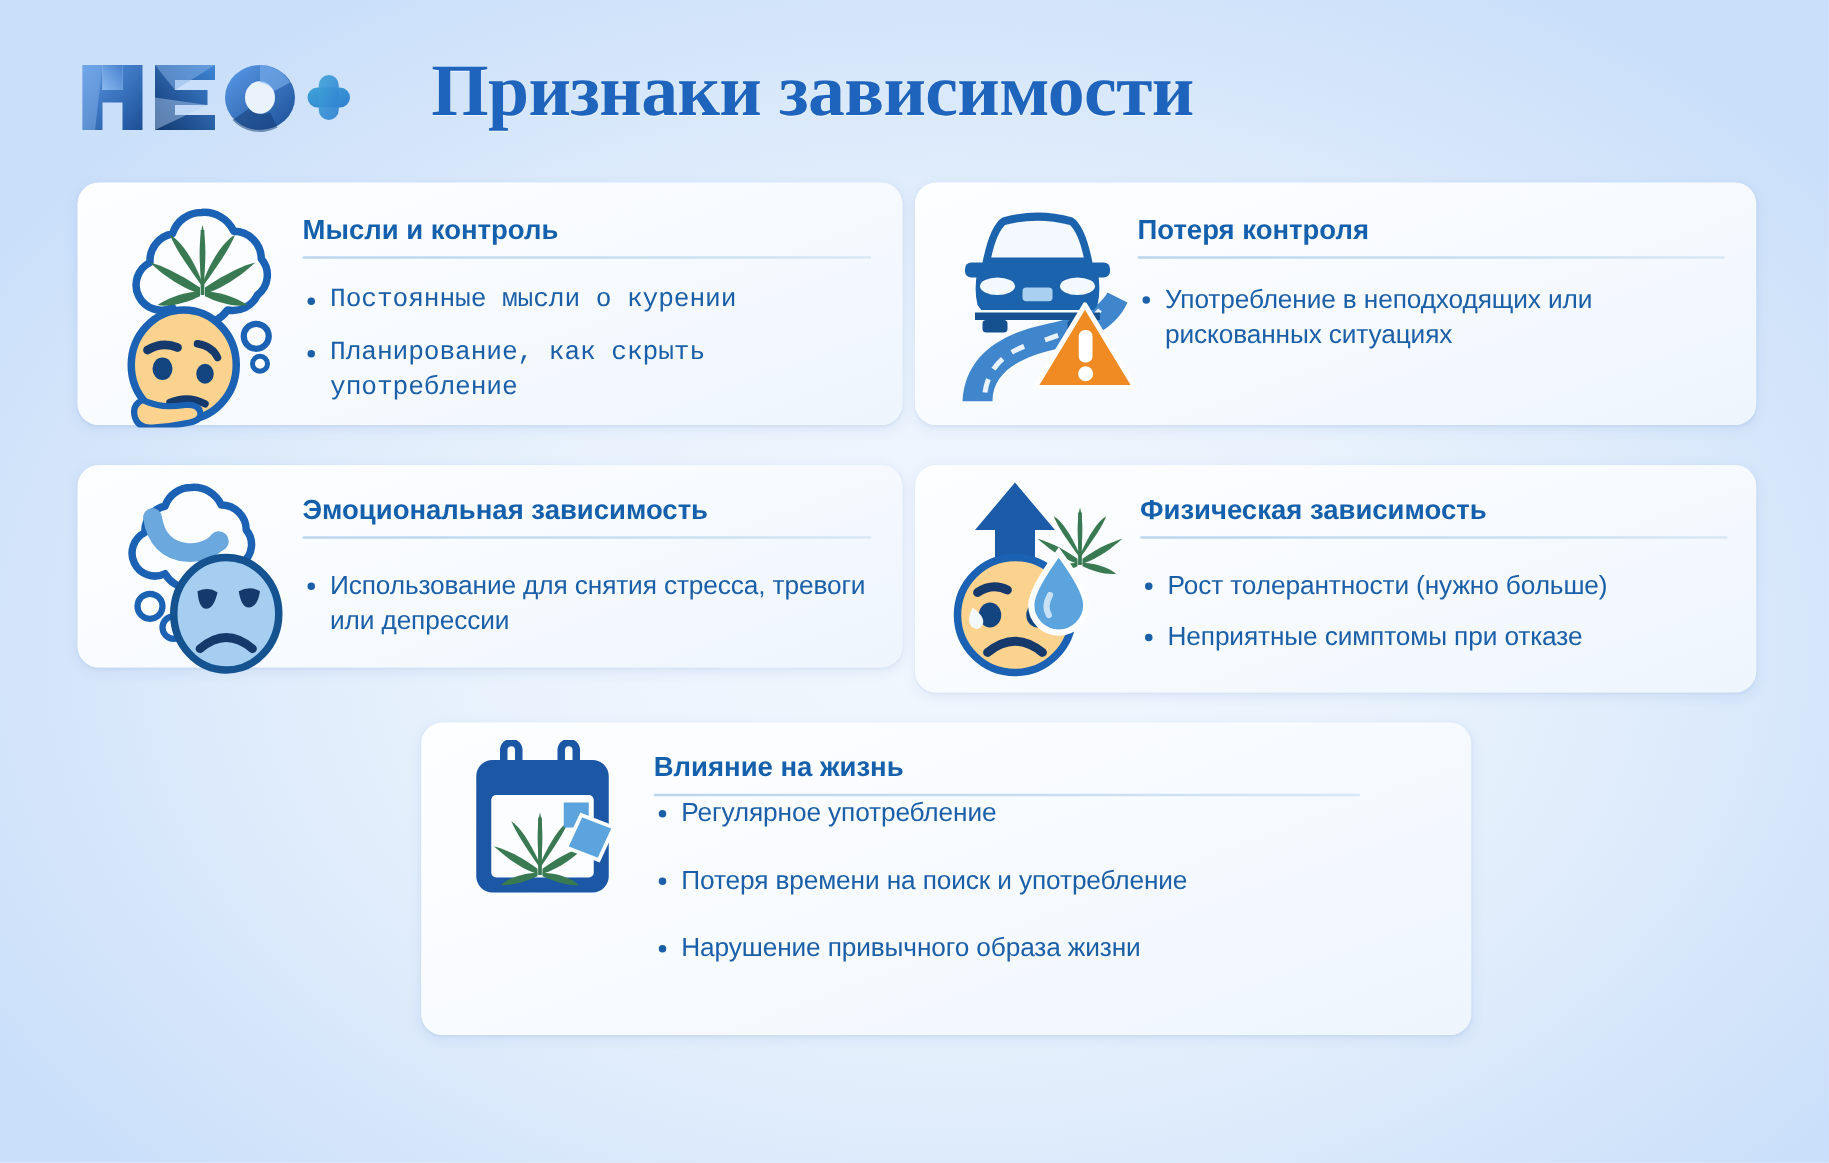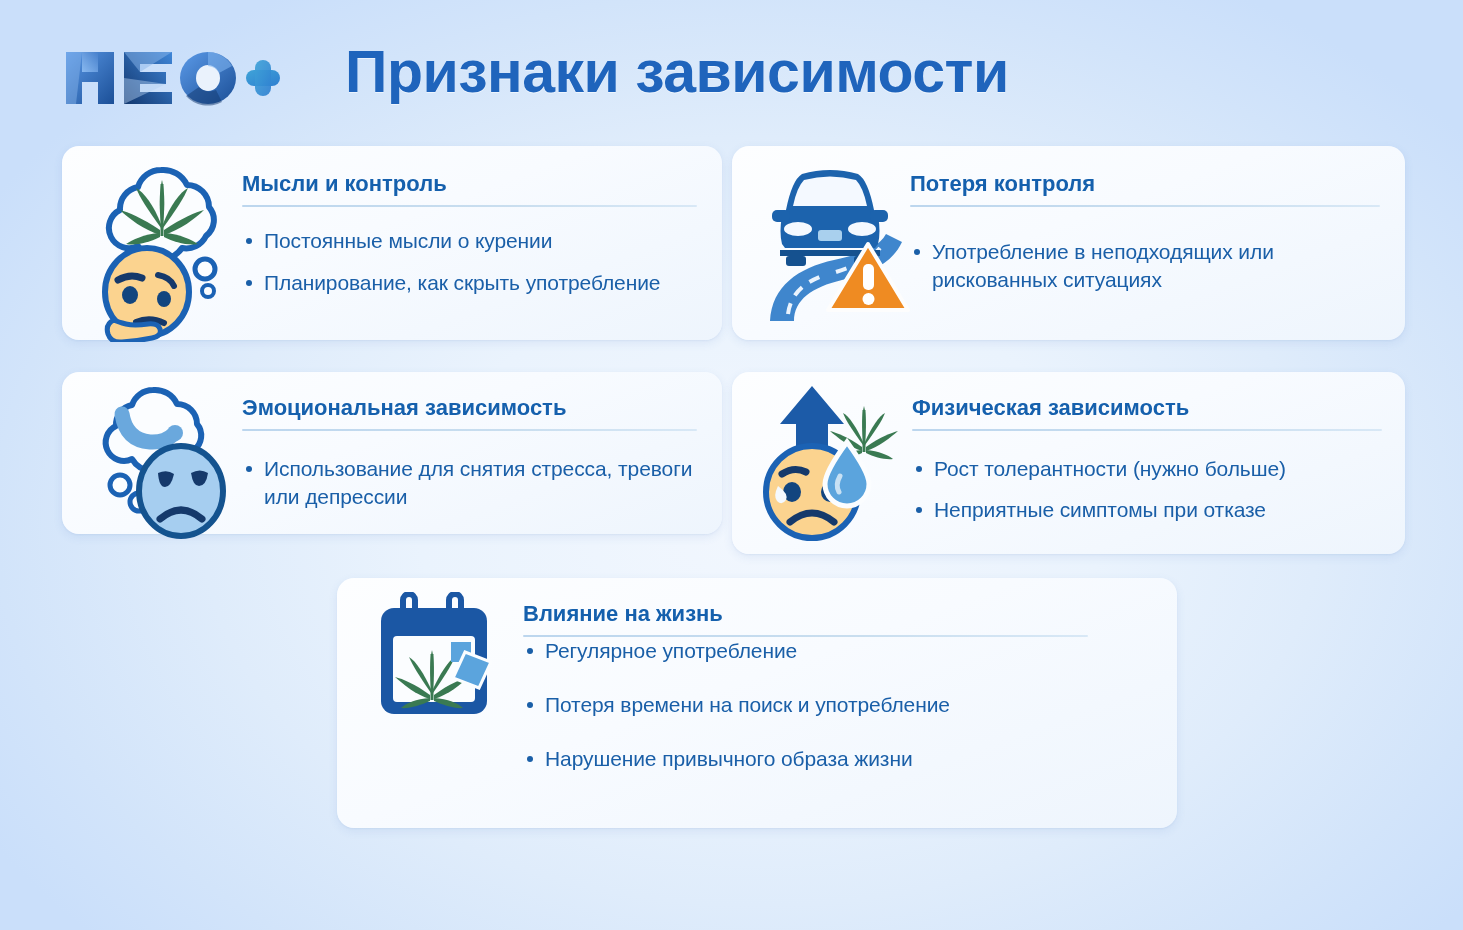--- a/index.html
+++ b/index.html
@@ -16,20 +16,21 @@
   }
   
   #header{position:absolute;left:0;top:0;width:1463px;height:140px;}
   #logo{position:absolute;left:62px;top:46px;width:220px;height:62px;}
   #page-title{
     position:absolute;left:345px;top:38px;
     font-size:59px;font-weight:bold;color:#1f64bc;
     letter-spacing:-0.5px;
     text-shadow:0 1px 0 rgba(255,255,255,.55);
     white-space:nowrap;
+    font-family:Liberation Serif, serif;
   }
   
   .card{
     position:absolute;
     background:linear-gradient(160deg,#fdfeff 0%,#f8fbff 45%,#eef5fd 100%);
     border-radius:17px;
     box-shadow:0 3px 10px rgba(70,120,190,.11), 0 1px 2px rgba(70,120,190,.07);
   }
   .c1{left:62px;  top:146px; width:660px; height:194px;}
   .c2{left:732px; top:146px; width:673px; height:194px;}
@@ -54,26 +55,26 @@
     font-size:21px;color:#1a5fa8;line-height:1.32;
     letter-spacing:-0.1px;
   }
   ul.bullets li::before{
     content:"";position:absolute;left:4px;top:11px;
     width:6px;height:6px;border-radius:50%;background:#1a5fa8;
   }
   
   .c1 .icon-wrap{left:22px;top:14px;width:160px;height:182px;}
   .c1 .card-body{left:180px;top:26px;width:455px;}
-  .c1 ul.bullets{margin-top:20px;}
+  .c1 ul.bullets{margin-top:20px;font-family:Liberation Mono, monospace;}
   .c1 ul.bullets li{margin-bottom:14px;}
 
   .c2 .icon-wrap{left:18px;top:10px;width:160px;height:170px;}
   .c2 .card-body{left:178px;top:26px;width:470px;}
-  .c2 ul.bullets{margin-top:31px;}
+  .c2 ul.bullets{margin-top:19px;}
   .c2 ul.bullets li{margin-bottom:8px;}
 
   .c3 .icon-wrap{left:30px;top:12px;width:150px;height:158px;}
   .c3 .card-body{left:180px;top:24px;width:455px;}
   .c3 ul.bullets{margin-top:24px;}
   .c3 ul.bullets li{margin-bottom:10px;}
 
   .c4 .icon-wrap{left:24px;top:8px;width:155px;height:165px;}
   .c4 .card-body{left:180px;top:24px;width:470px;}
   .c4 ul.bullets{margin-top:24px;}

